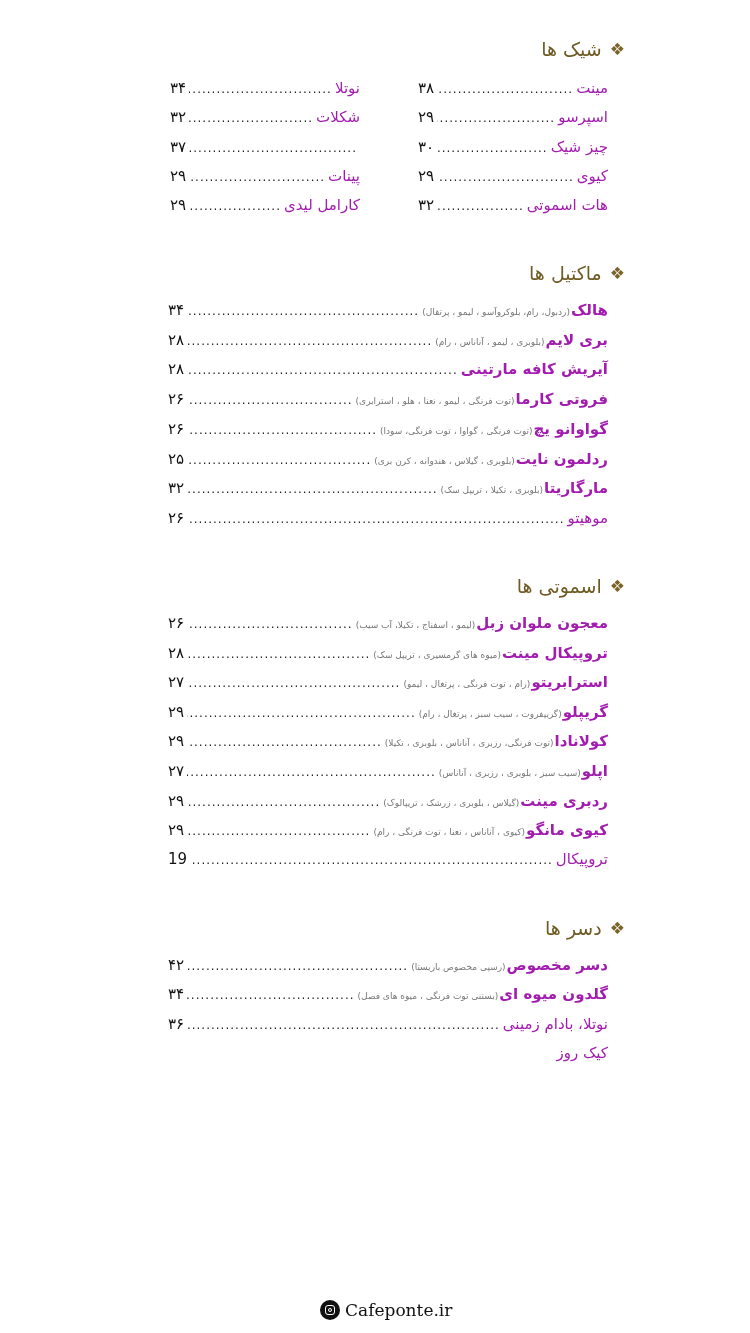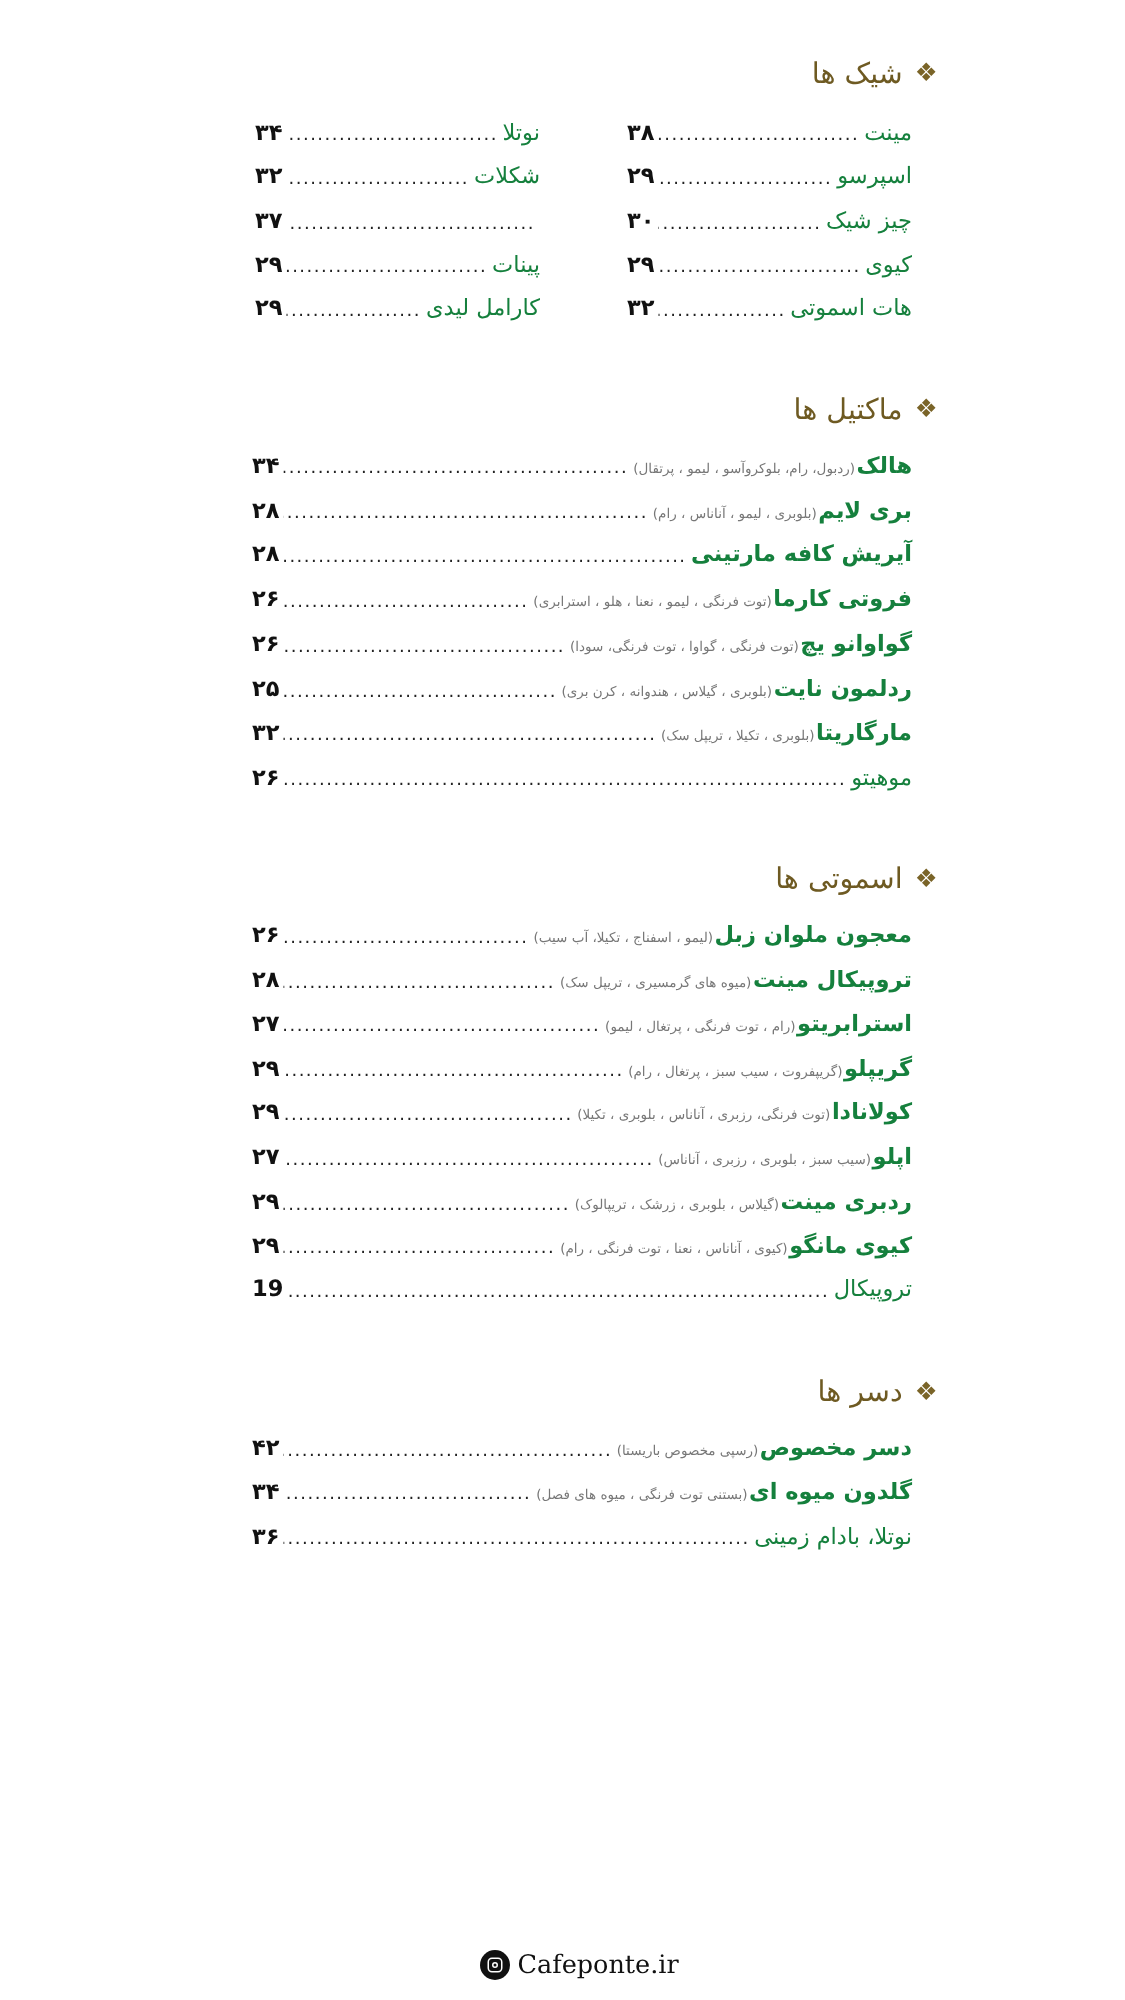--- a/index.html
+++ b/index.html
@@ -40,21 +40,21 @@
       position: absolute;
       direction: rtl;
       display: flex;
       align-items: baseline;
       height: 26px;
       line-height: 26px;
       white-space: nowrap;
     }
     .row .name {
       font-size: 15px;
-      color: #15803d;
+      color: #a21caf;
       flex: 0 0 auto;
     }
     .row .name.bold { font-weight: bold; font-size: 15px; }
     .row .desc {
       font-size: 9px;
       color: #777;
       flex: 0 0 auto;
       margin-right: 1px;
     }
     .row .dots {
@@ -64,21 +64,21 @@
       color: #222;
       letter-spacing: 1px;
       margin: 0 3px;
     }
     .row .dots::after {
       content: "........................................................................................................................................................................................";
     }
     .row .price {
       flex: 0 0 auto;
       font-size: 15px;
-      font-weight: bold;
+      font-weight: normal;
       color: #111;
     }
     .full { right: 142px; width: 440px; }
     .colR { right: 142px; width: 190px; }
     .colL { right: 390px; width: 190px; }
     .footer {
       position: absolute;
       left: 320px;
       top: 1300px;
       display: flex;
@@ -301,19 +301,22 @@
     <span class="name bold">گلدون میوه ای</span>
     <span class="desc">(بستنی توت فرنگی ، میوه های فصل)</span>
     <span class="dots"></span>
     <span class="price">۳۴</span>
   </div>
   <div class="row full" style="top:1011px;">
     <span class="name">نوتلا، بادام زمینی</span>
     <span class="dots"></span>
     <span class="price">۳۶</span>
   </div>
+  <div class="row full" style="top:1040px;">
+    <span class="name">کیک روز</span>
+  </div>
 
   <div class="footer">
     <span class="insta"></span>
     <span>Cafeponte.ir</span>
   </div>
 
 </div>
 
 </body></html>

